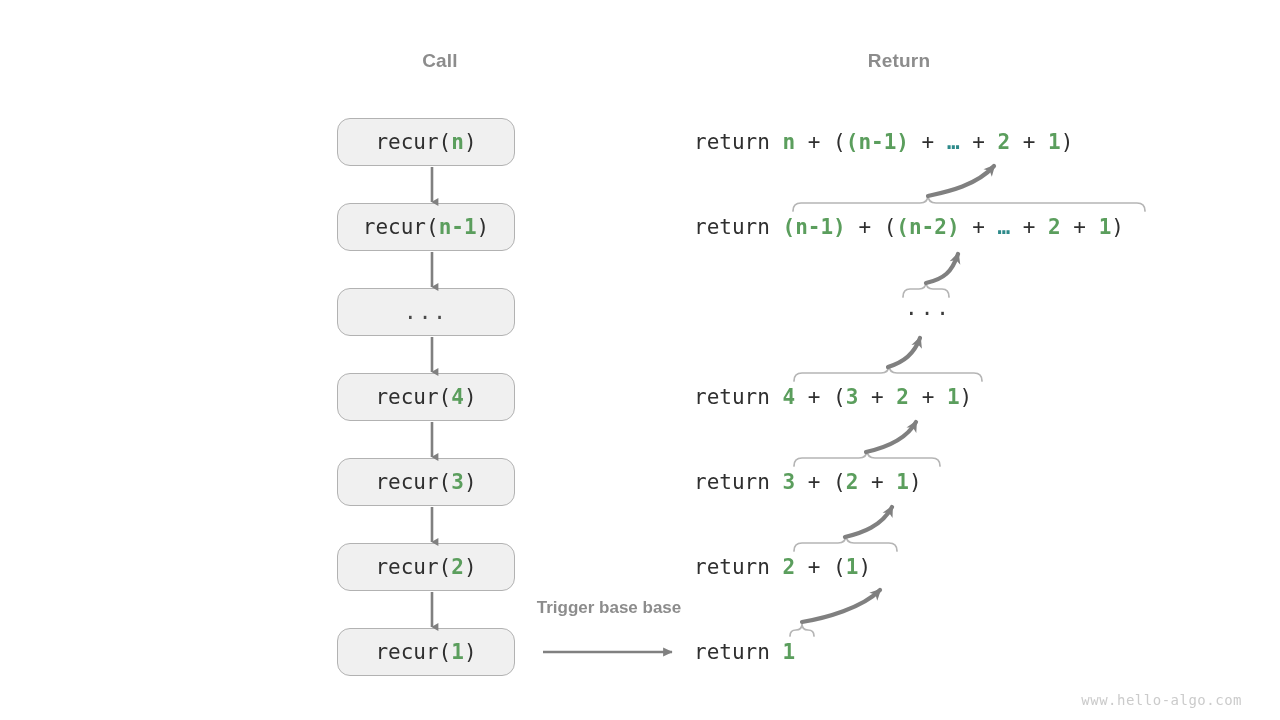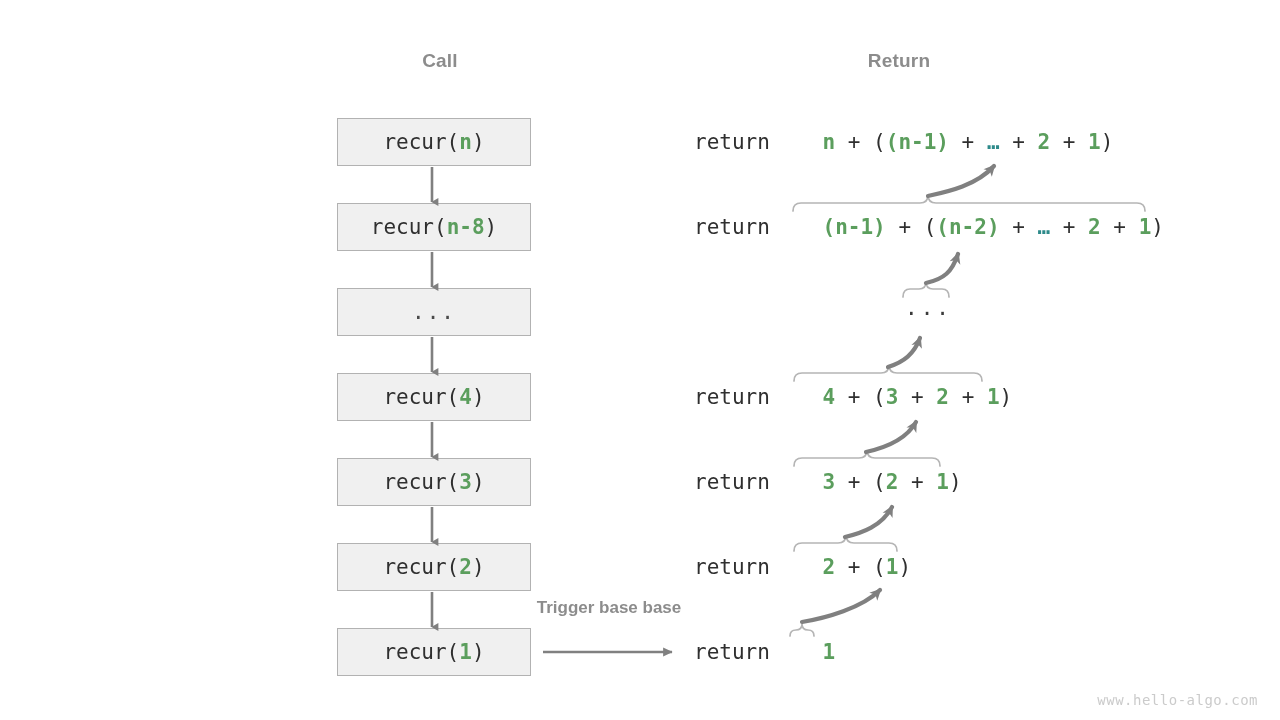--- a/index.html
+++ b/index.html
@@ -34,26 +34,26 @@
     transform: translateX(-50%);
     margin-left: 9px;
   }
   #header-call   { left: 431px; top: 50px; }
   #header-return { left: 890px; top: 50px; }
 
   
   .call-box {
     position: absolute;
     left: 337px;
-    width: 194px;
+    width: 178px;
     height: 48px;
     box-sizing: border-box;
     background: #f0f0f0;
     border: 1.6px solid #b2b2b2;
-    border-radius: 0;
+    border-radius: 13px;
     display: flex;
     align-items: center;
     justify-content: center;
     font-family: "DejaVu Sans Mono", monospace;
     font-size: 21px;
     color: #2f2f2f;
     letter-spacing: 0px;
   }
   .call-box .arg { color: #5b9e5d; font-weight: bold; }
   .call-box .ell {
@@ -68,21 +68,21 @@
     left: 694px;
     height: 40px;
     display: flex;
     align-items: center;
     font-family: "DejaVu Sans Mono", monospace;
     font-size: 21px;
     color: #2f2f2f;
     white-space: pre;
   }
   .ret-kw { color: #2f2f2f; }
-  .ret-expr { position: relative; display: inline-block; white-space: pre; margin-left: 40px; }
+  .ret-expr { position: relative; display: inline-block; white-space: pre; }
 
   
   #ret-ellipsis {
     position: absolute;
     left: 905px;
     top: 296px;
     font-family: "DejaVu Sans Mono", monospace;
     font-size: 21px;
     color: #3a3a3a;
     letter-spacing: 3px;
@@ -97,21 +97,21 @@
     font-family: "Liberation Sans", sans-serif;
     font-size: 17px;
     font-weight: bold;
     color: #8c8c8c;
     white-space: nowrap;
   }
 
   
   #watermark {
     position: absolute;
-    right: 22px;
+    right: 38px;
     bottom: 12px;
     font-family: "DejaVu Sans Mono", monospace;
     font-size: 14px;
     color: #cbcbcb;
     letter-spacing: 0.5px;
   }
 
   svg.overlay {
     position: absolute;
     left: 0; top: 0;
@@ -128,21 +128,21 @@
   <div class="col-header" id="header-return">Return</div>
 
   <div id="call-boxes">
       <div class="call-box" style="top: 118px;">
         <span>recur(</span>
         <span class="arg">n</span>
         <span>)</span>
       </div>
       <div class="call-box" style="top: 203px;">
         <span>recur(</span>
-        <span class="arg">n-8</span>
+        <span class="arg">n-1</span>
         <span>)</span>
       </div>
       <div class="call-box" style="top: 288px;">
         <span class="ell">...</span>
       </div>
       <div class="call-box" style="top: 373px;">
         <span>recur(</span>
         <span class="arg">4</span>
         <span>)</span>
       </div>

